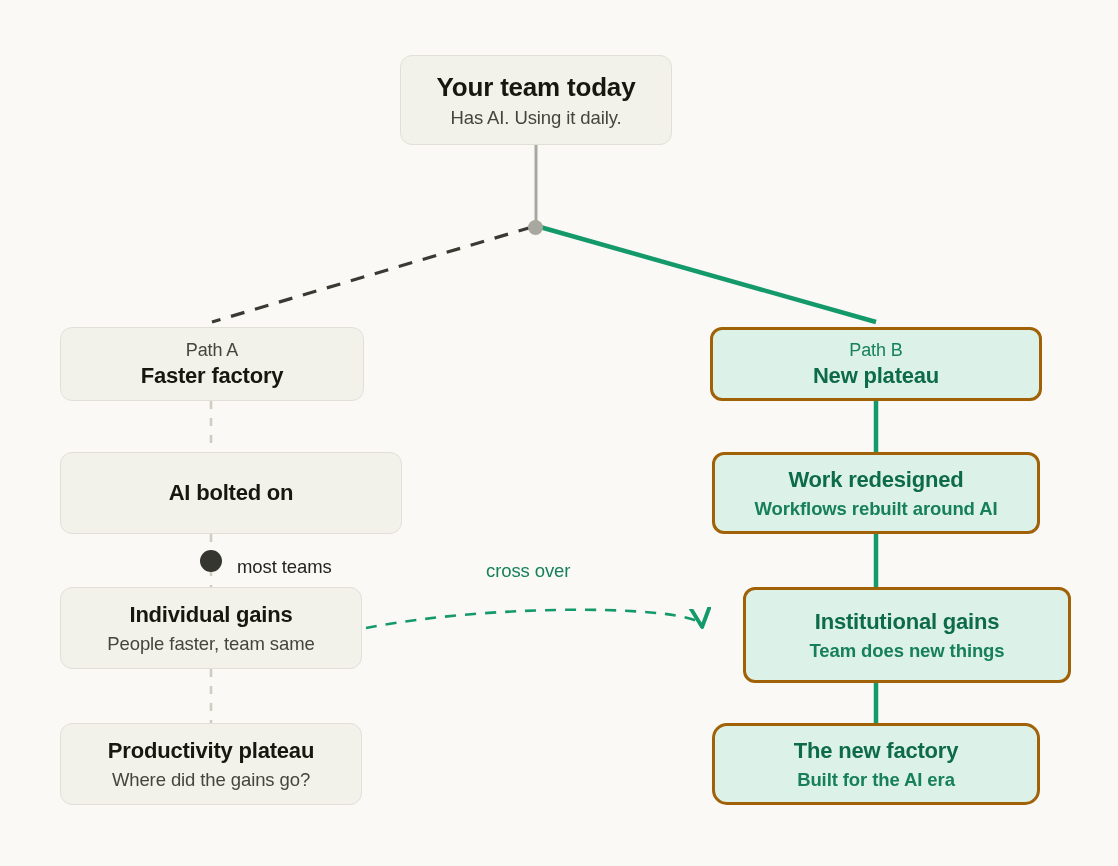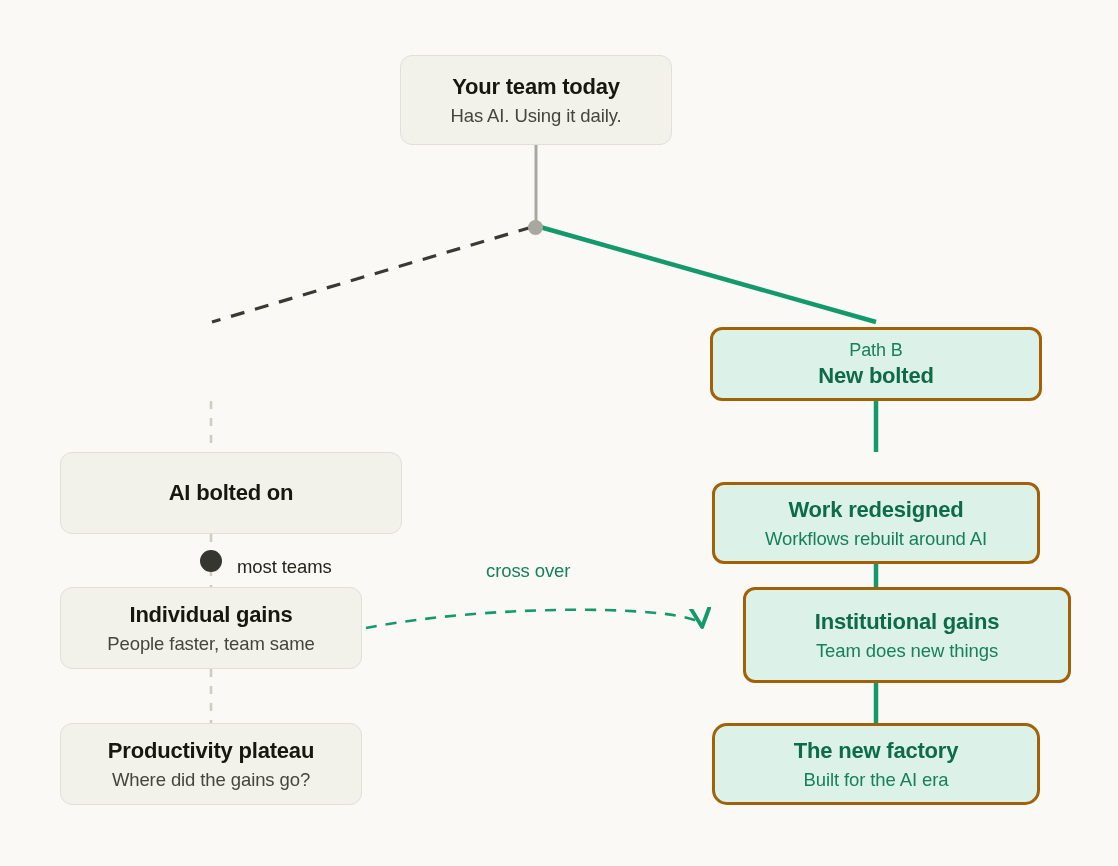--- a/index.html
+++ b/index.html
@@ -60,20 +60,21 @@
   
   .node.green {
     background: #dcf2e8;
     border: 3px solid #a16207;
   }
   .node.green .title {
     color: #0d6b47;
   }
   .node.green .sub {
     color: #17805a;
+    font-weight: bold;
   }
   .node.green .kicker {
     color: #17805a;
   }
 
   .title {
     font-size: 22px;
     font-weight: bold;
     letter-spacing: -0.2px;
   }
@@ -90,32 +91,32 @@
     letter-spacing: -0.1px;
   }
 
   
   #node-root {
     left: 400px;
     top: 55px;
     width: 272px;
     height: 90px;
   }
-  #node-root .title { font-size: 22px; }
+  #node-root .title { font-size: 26px; }
   #node-root .sub { font-size: 18.5px; }
 
   
   #node-a-head { left: 60px;  top: 327px; width: 304px; height: 74px; }
   #node-a-1    { left: 60px;  top: 452px; width: 342px; height: 82px; }
   #node-a-2    { left: 60px;  top: 587px; width: 302px; height: 82px; }
   #node-a-3    { left: 60px;  top: 723px; width: 302px; height: 82px; }
 
   
   #node-b-head { left: 710px; top: 327px; width: 332px; height: 74px; }
-  #node-b-1    { left: 712px; top: 452px; width: 328px; height: 82px; margin-top: 30px; }
+  #node-b-1    { left: 712px; top: 452px; width: 328px; height: 82px; }
   #node-b-2    { left: 743px; top: 587px; width: 328px; height: 96px; }
   #node-b-3    { left: 712px; top: 723px; width: 328px; height: 82px; border-radius: 15px; }
 
   
   #junction-dot {
     position: absolute;
     left: 528px;
     top: 220px;
     width: 15px;
     height: 15px;
@@ -183,36 +184,40 @@
     <path d="M 366,628 C 500,602 700,606 702,626" fill="none" stroke="#14996a" stroke-width="2.6" stroke-dasharray="11 9" marker-end="url(#arrow-green)"></path>
   </svg>
 
   <div id="junction-dot"></div>
 
   <div class="node neutral" id="node-root">
     <div class="title">Your team today</div>
     <div class="sub">Has AI. Using it daily.</div>
   </div>
 
+  <div class="node neutral" id="node-a-head">
+    <div class="kicker">Path A</div>
+    <div class="title">Faster factory</div>
+  </div>
 
   <div class="node neutral" id="node-a-1">
     <div class="title">AI bolted on</div>
   </div>
   <div class="node neutral" id="node-a-2">
     <div class="title">Individual gains</div>
     <div class="sub">People faster, team same</div>
   </div>
   <div class="node neutral" id="node-a-3">
     <div class="title">Productivity plateau</div>
     <div class="sub">Where did the gains go?</div>
   </div>
 
   <div class="node green" id="node-b-head">
     <div class="kicker">Path B</div>
-    <div class="title">New bolted</div>
+    <div class="title">New plateau</div>
   </div>
 
   <div class="node green" id="node-b-1">
     <div class="title">Work redesigned</div>
     <div class="sub">Workflows rebuilt around AI</div>
   </div>
   <div class="node green" id="node-b-2">
     <div class="title">Institutional gains</div>
     <div class="sub">Team does new things</div>
   </div>

